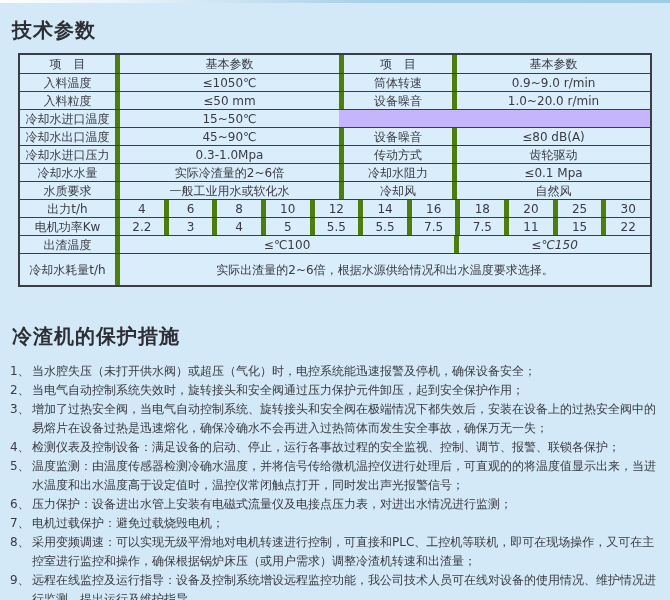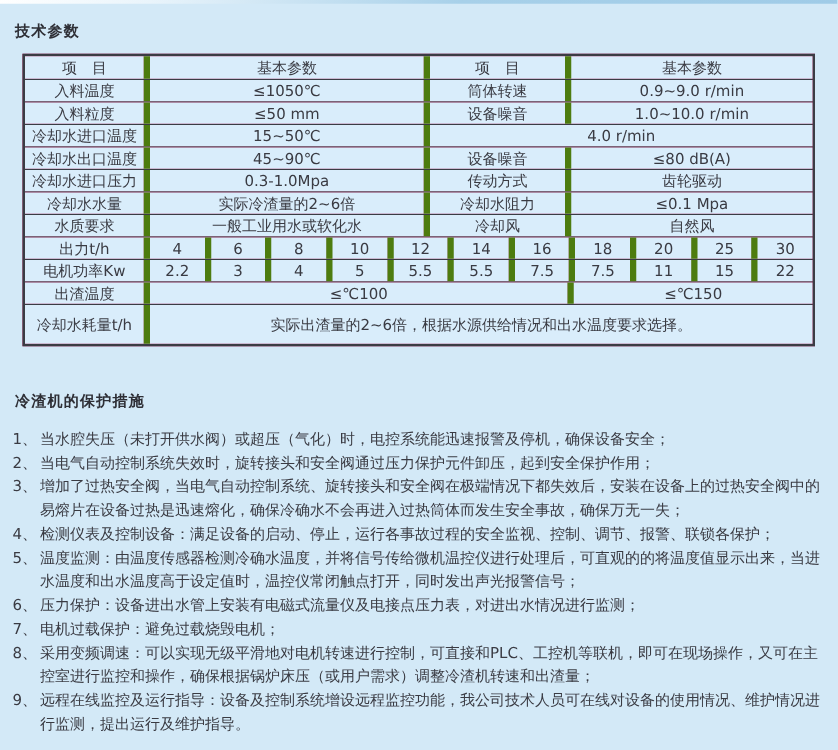--- a/index.html
+++ b/index.html
@@ -8,48 +8,48 @@
     background:#d3e9f7;
     font-family:"DejaVu Sans","Liberation Sans",sans-serif;
     color:#3a3b43;
     position:relative;
   }
   .top-strip{
     height:3px;width:100%;
     background:linear-gradient(to right,#ffffff 0%,#e9f4fb 18%,#a7d0e9 55%,#9fcbe7 100%);
   }
   .sec-title{
-    font-size:12px;font-weight:bold;color:#2e2f36;
+    font-size:20px;font-weight:bold;color:#2e2f36;
     margin:14px 0 0 12px;letter-spacing:1px;
   }
   
   .ptable{
     margin:9px 18px 0 18px;
     width:634px;
     border:2px solid #3b3c44;
     box-sizing:border-box;
-    background:#be185d;
+    background:#c4b5fd;
   }
   .trow{display:flex;height:18px;box-sizing:border-box;}
   .trow + .trow{border-top:1px solid #3b3c44;text-align:right;}
   .trow.tall{height:32px;}
   .cell{
     display:flex;align-items:center;justify-content:center;
     font-size:12px;line-height:1;box-sizing:border-box;
     white-space:nowrap;overflow:hidden;
     background:#d9edfb;
   }
   .cell + .cell{border-left:5px solid #4d7c0f;}
   .ca{width:95px;flex:0 0 95px;}
   .cb{width:224px;flex:0 0 224px;}
   .cc{width:113px;flex:0 0 113px;}
   .cd{flex:1;}
   .cu{flex:1;}          
   .cspan7{flex:7;}
-  .cspan4{flex:4;}
+  .cspan4{flex:4;font-style:italic;}
   .cfill{flex:1;}
   
   .measures{margin:12px 10px 0 10px;}
   .m-item{display:flex;font-size:12px;line-height:19px;color:#3a3b43;}
   .m-num{flex:0 0 22px;text-align:left;}
   .m-txt{flex:1;}
 </style>
 </head>
 <body>
 
@@ -69,26 +69,25 @@
   <div class="trow">
     <div class="cell ca">入料温度</div>
     <div class="cell cb">≤1050℃</div>
     <div class="cell cc">筒体转速</div>
     <div class="cell cd">0.9~9.0 r/min</div>
   </div>
   <div class="trow">
     <div class="cell ca">入料粒度</div>
     <div class="cell cb">≤50 mm</div>
     <div class="cell cc">设备噪音</div>
-    <div class="cell cd">1.0~10.0 r/min</div>
+    <div class="cell cd">1.0~20.0 r/min</div>
   </div>
   <div class="trow">
     <div class="cell ca">冷却水进口温度</div>
     <div class="cell cb">15~50℃</div>
-    <div class="cell cd">4.0 r/min</div>
   </div>
   <div class="trow">
     <div class="cell ca">冷却水出口温度</div>
     <div class="cell cb">45~90℃</div>
     <div class="cell cc">设备噪音</div>
     <div class="cell cd">≤80 dB(A)</div>
   </div>
   <div class="trow">
     <div class="cell ca">冷却水进口压力</div>
     <div class="cell cb">0.3-1.0Mpa</div>

